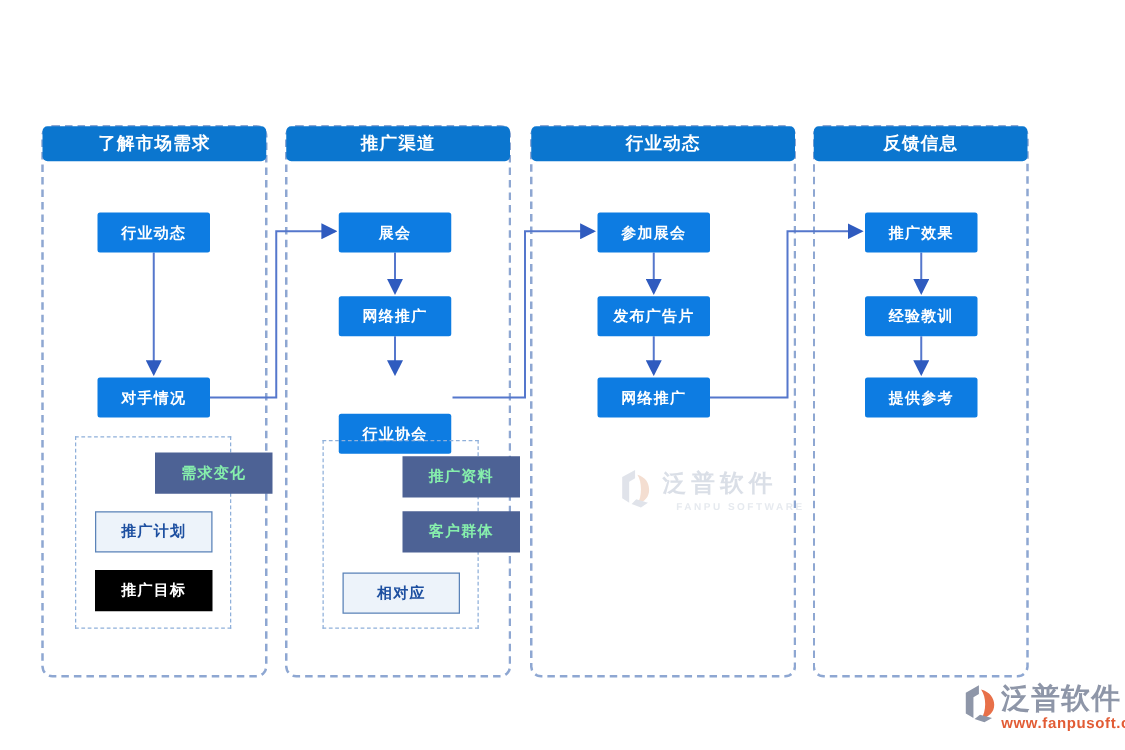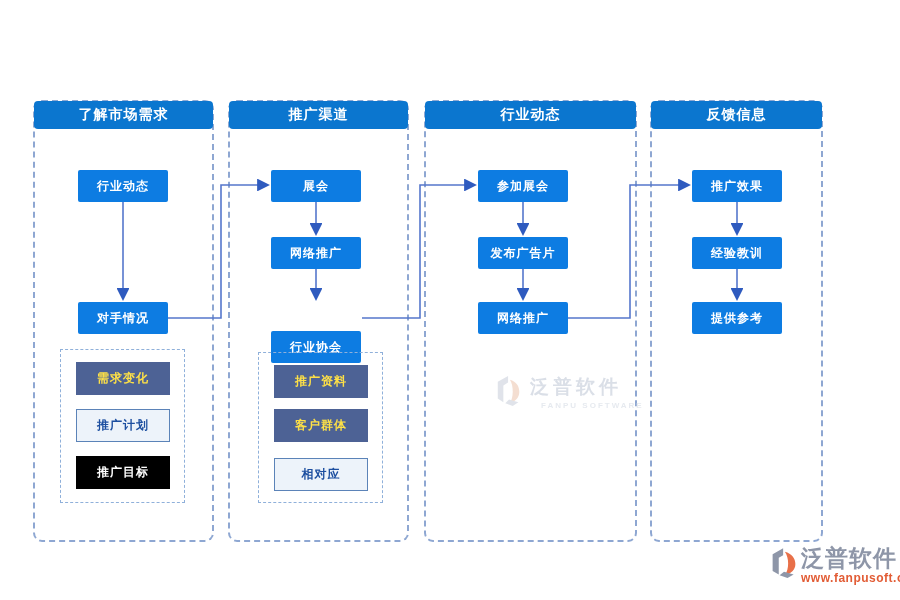--- a/index.html
+++ b/index.html
@@ -16,21 +16,21 @@
               border-radius:4px;color:#fff;font-size:14px;font-weight:bold;
               display:flex;align-items:center;justify-content:center;letter-spacing:1px;}
   .node{position:absolute;width:90px;height:32px;background:#0d7ce2;color:#fff;
         font-size:12px;font-weight:bold;display:flex;align-items:center;justify-content:center;
         border-radius:2px;letter-spacing:1px;}
   .subgroup{position:absolute;border:1px dashed #8fb0da;box-sizing:border-box;}
   .sub-1{left:60px;top:349px;width:125px;height:154px;}
   .sub-2{left:258px;top:352px;width:125px;height:151px;}
   .subnode{position:absolute;width:94px;height:33px;display:flex;align-items:center;justify-content:center;
            font-size:12px;font-weight:bold;letter-spacing:1px;box-sizing:border-box;}
-  .subnode.slate{background:#4d6295;color:#fde047;}
+  .subnode.slate{background:#4d6295;color:#86efac;margin-left:48px;}
   .subnode.light{background:#edf3fa;border:1px solid #5b83b8;color:#1d4fa0;}
   .subnode.black{background:#000;color:#fff;}
   .connectors{position:absolute;left:0;top:0;width:900px;height:600px;pointer-events:none;}
   .watermark{position:absolute;left:494px;top:374px;display:flex;align-items:flex-start;opacity:0.9;}
   .watermark .wm-text{margin-left:6px;}
   .wm-cn{font-size:19px;color:#d7dce5;letter-spacing:4px;font-weight:bold;}
   .wm-en{font-size:8px;color:#e4e8ee;letter-spacing:2px;font-weight:bold;margin-top:1px;margin-left:11px;}
   .footer-logo{position:absolute;left:770px;top:546px;display:flex;align-items:flex-start;}
   .footer-text{margin-left:3px;}
   .footer-cn{font-size:23px;font-weight:bold;color:#8e96a8;letter-spacing:1px;line-height:24px;}

